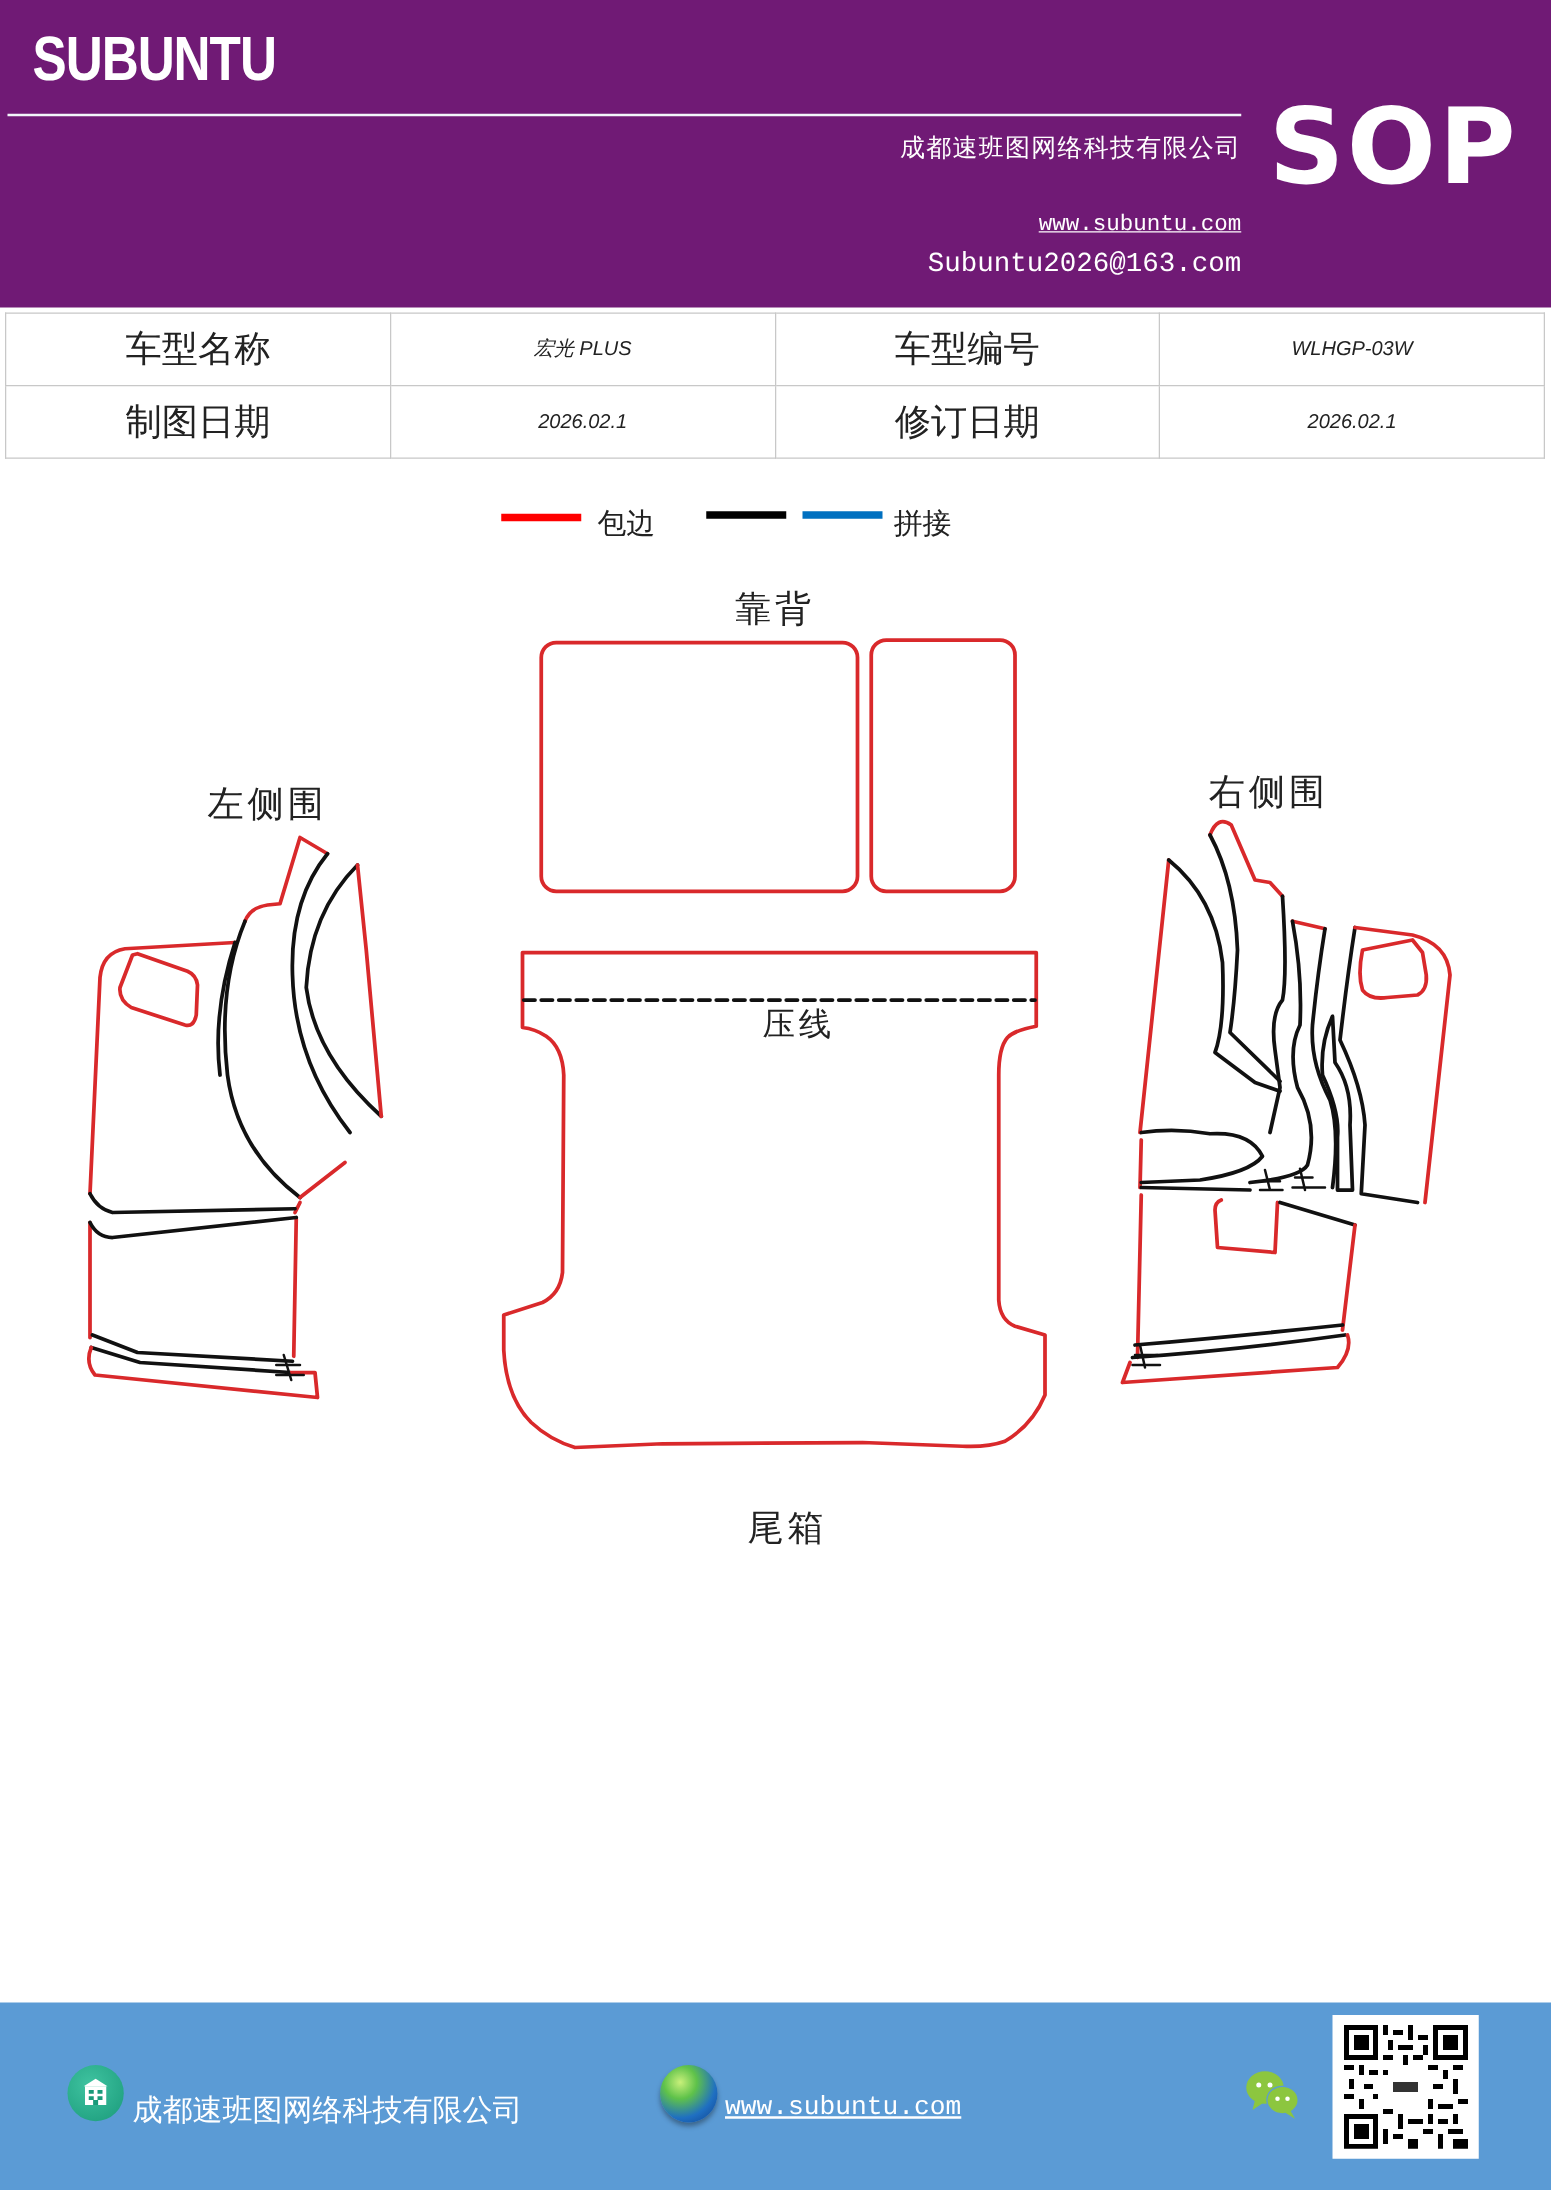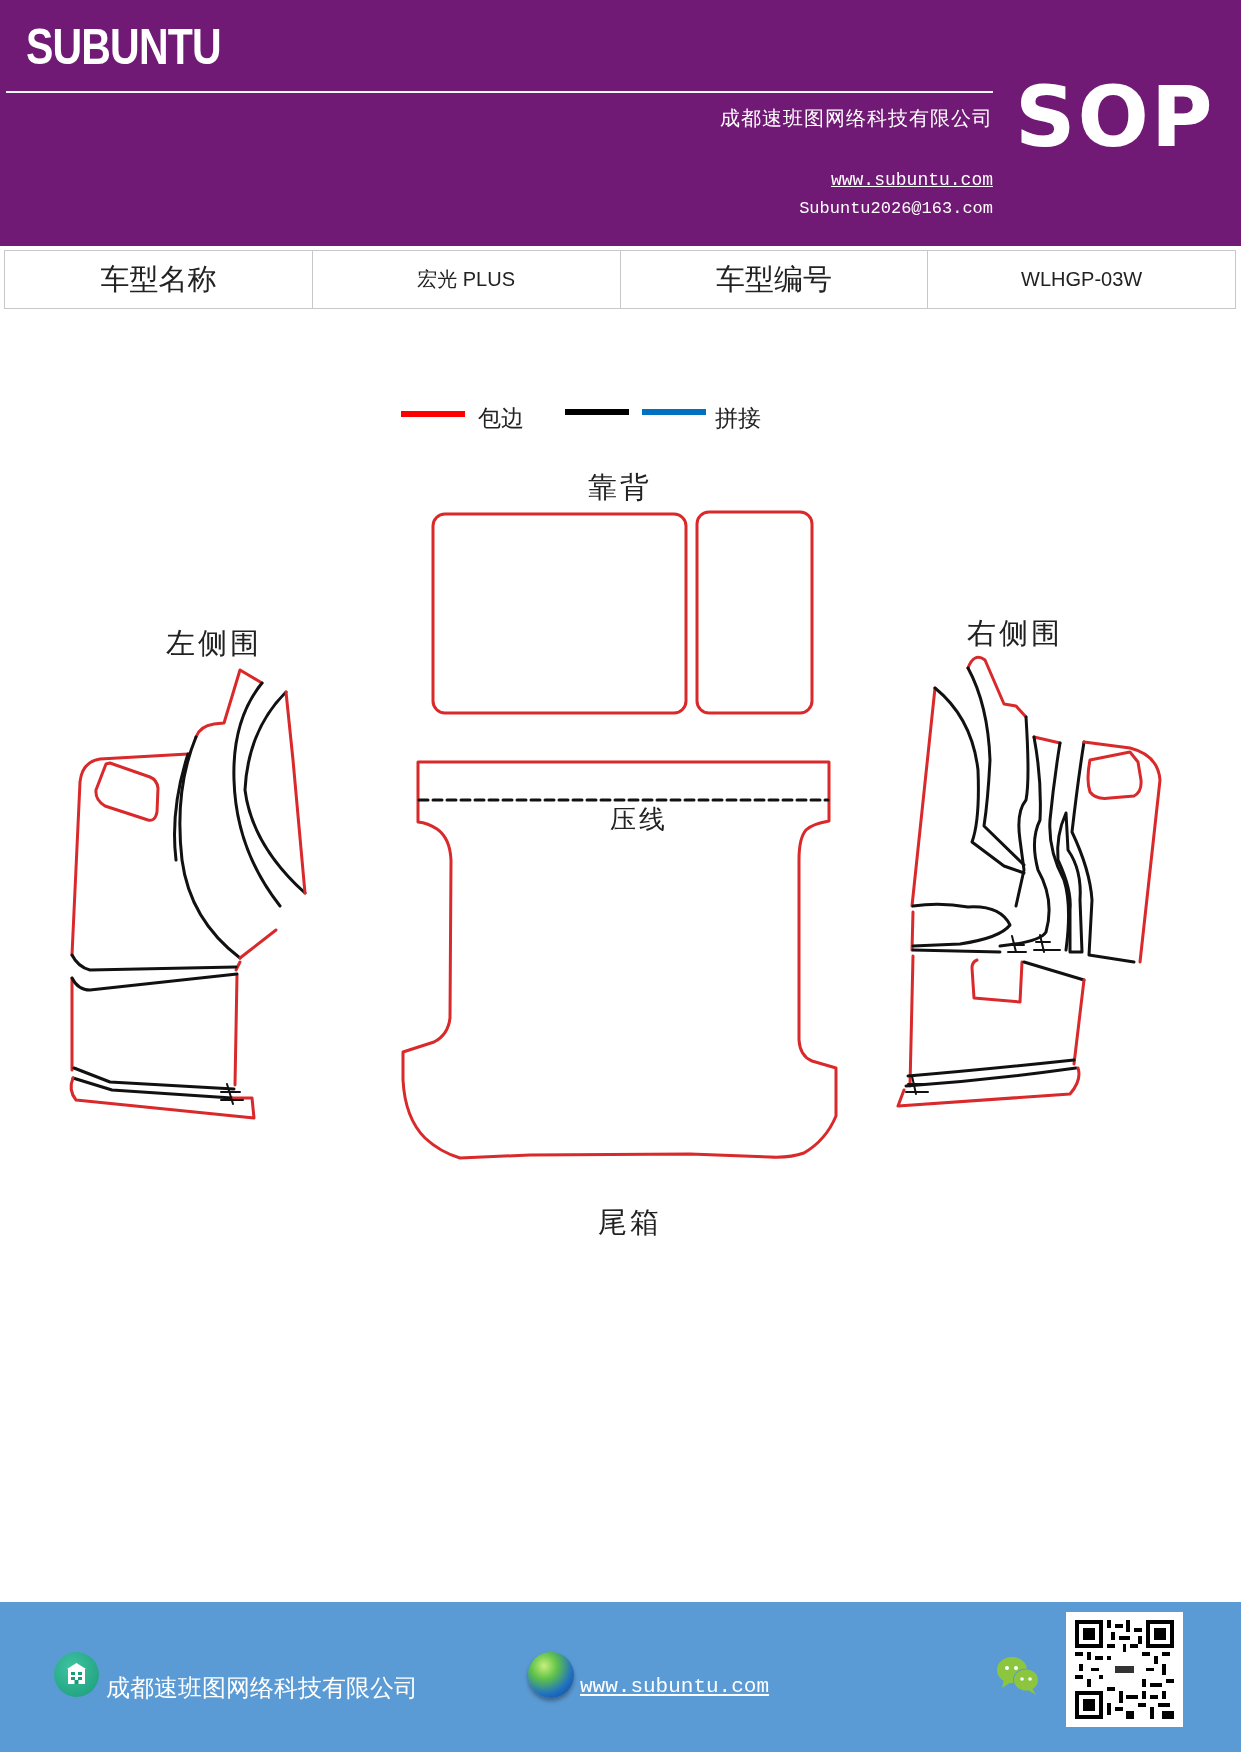--- a/index.html
+++ b/index.html
@@ -27,38 +27,38 @@
   .company-top {
     position: absolute; right: 248px; top: 105px;
     font-size: 20px; color: #ffffff; font-family: "DejaVu Serif", serif; letter-spacing: 1px;
   }
   .web-top {
     position: absolute; right: 248px; top: 170px;
     font-size: 18px; color: #ffffff; font-family: "Liberation Mono", monospace; text-decoration: underline;
   }
   .email-top {
     position: absolute; right: 248px; top: 199px;
-    font-size: 17px; color: #ffffff; font-family: "Liberation Mono", monospace;
+    font-size: 22px; color: #ffffff; font-family: "Liberation Mono", monospace;
   }
   .sop {
     position: absolute; left: 1015px; top: 68px;
     font-size: 84px; font-weight: bold; color: #ffffff; font-family: "DejaVu Sans", sans-serif;
     letter-spacing: 2px;
   }
 
   
   .info-table {
     position: absolute; left: 4px; top: 250px; width: 1232px;
     border-collapse: collapse;
   }
   .info-table td {
     border: 1px solid #c8c8c8; height: 58px; text-align: center; vertical-align: middle;
     font-size: 29px; color: #222; width: 25%;
   }
-  .info-table td.val { font-family: "Liberation Sans", sans-serif; font-size: 20px; }
+  .info-table td.val { font-family: "Liberation Sans", sans-serif; font-size: 16px; font-style: italic; }
   .info-table td.lbl { font-family: "DejaVu Sans", sans-serif; font-weight: 300; }
 
   
   .legend { position: absolute; top: 400px; left: 0; width: 1241px; height: 40px; }
   .legend .swatch { position: absolute; height: 6px; }
   .legend .lbl { position: absolute; font-size: 23px; color: #222; top: 3px; }
 
   
   .diagram { position: absolute; left: 0; top: 440px; width: 1110px; height: 800px; }
   .diagram svg { position: absolute; left: 0; top: 0; }
@@ -97,20 +97,26 @@
   <div class="sop">SOP</div>
 </div>
 
 <table class="info-table">
   <tbody>
       <tr>
     <td class="lbl">车型名称</td>
     <td class="val">宏光 PLUS</td>
     <td class="lbl">车型编号</td>
     <td class="val">WLHGP-03W</td>
+  </tr>
+  <tr>
+    <td class="lbl">制图日期</td>
+    <td class="val">2026.02.1</td>
+    <td class="lbl">修订日期</td>
+    <td class="val">2026.02.1</td>
   </tr>
 </tbody>
   </table>
 
 <div class="legend">
   <div class="swatch" style="left:401px; top:11px; width:64px; background:#ff0000;"></div>
   <span class="lbl" style="left:478px;">包边</span>
   <div class="swatch" style="left:565px; top:9px; width:64px; background:#000000;"></div>
   <div class="swatch" style="left:642px; top:9px; width:64px; background:#0070c0;"></div>
   <span class="lbl" style="left:715px;">拼接</span>

